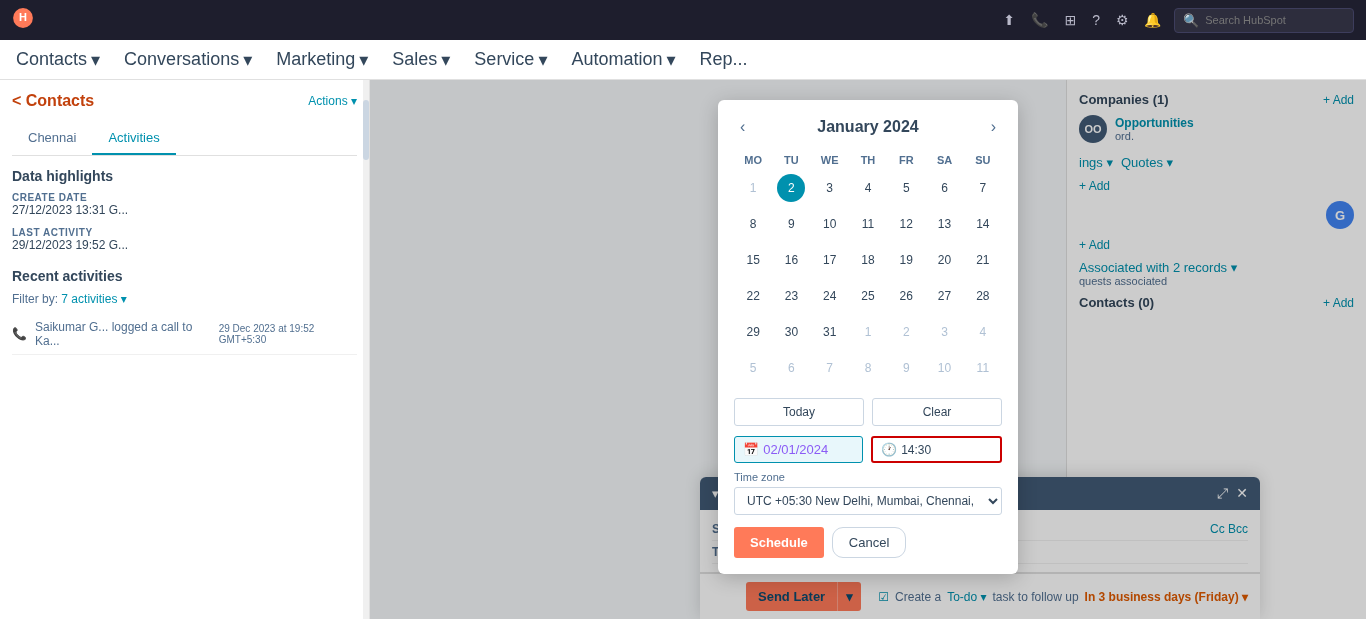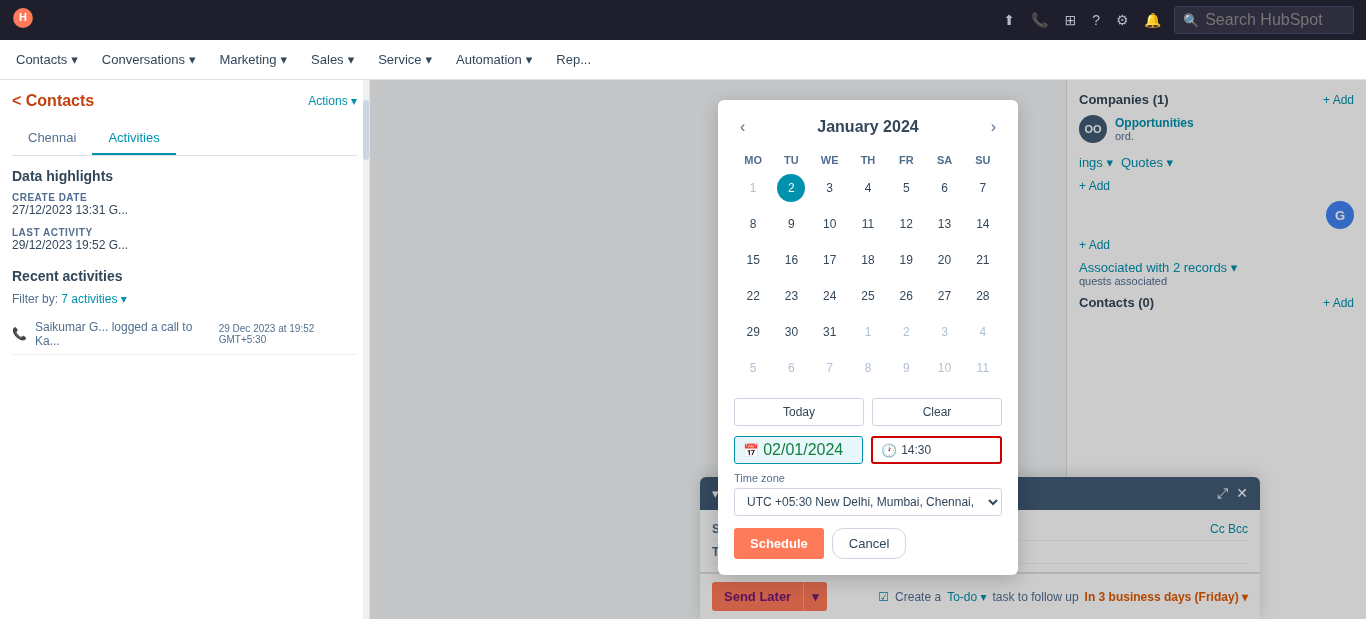--- a/index.html
+++ b/index.html
@@ -25,37 +25,37 @@
       color: #aaa;
       width: 180px;
       display: flex;
       align-items: center;
       gap: 6px;
     }
     .search-bar input {
       background: transparent;
       border: none;
       color: #d946ef;
-      font-size: 16px;
+      font-size: 11px;
       outline: none;
       width: 100%;
     }
 
     
     .mainnav {
       height: 40px;
       background: #fff;
       border-bottom: 1px solid #e0e0e0;
       display: flex;
       align-items: center;
       padding: 0 16px;
       gap: 24px;
     }
     .mainnav-item {
-      font-size: 13px;
+      font-size: 18px;
       color: #33475b;
       cursor: pointer;
       display: flex;
       align-items: center;
       gap: 4px;
     }
 
     
     .layout {
       display: flex;
@@ -238,22 +238,22 @@
       display: flex;
       align-items: center;
       border: 1px solid #0091ae;
       border-radius: 3px;
       padding: 4px 8px;
       background: #e8f7fb;
     }
     .date-input-wrap input {
       border: none;
       background: transparent;
-      font-size: 16px;
-      color: #15803d;
+      font-size: 13px;
+      color: #8b5cf6;
       outline: none;
       width: 100%;
     }
     .time-input-wrap {
       flex: 1;
       display: flex;
       align-items: center;
       border: 2px solid #cc0000;
       border-radius: 3px;
       padding: 4px 8px;
@@ -347,26 +347,27 @@
       padding: 8px 12px;
       display: flex;
       align-items: center;
       justify-content: space-between;
       border-top: 1px solid #e0e0e0;
     }
     .send-later-btn {
       display: flex;
       align-items: center;
       background: #ff7a59;
-      color: #701a75;
+      color: #0c4a6e;
       border: none;
       border-radius: 3px;
       cursor: pointer;
       font-size: 13px;
       font-weight: 600;
+      margin-left: 34px;
     }
     .send-later-main { padding: 7px 12px; }
     .send-later-arrow {
       padding: 7px 8px;
       border-left: 1px solid rgba(255,255,255,0.3);
     }
     .task-row {
       display: flex;
       align-items: center;
       gap: 6px;

